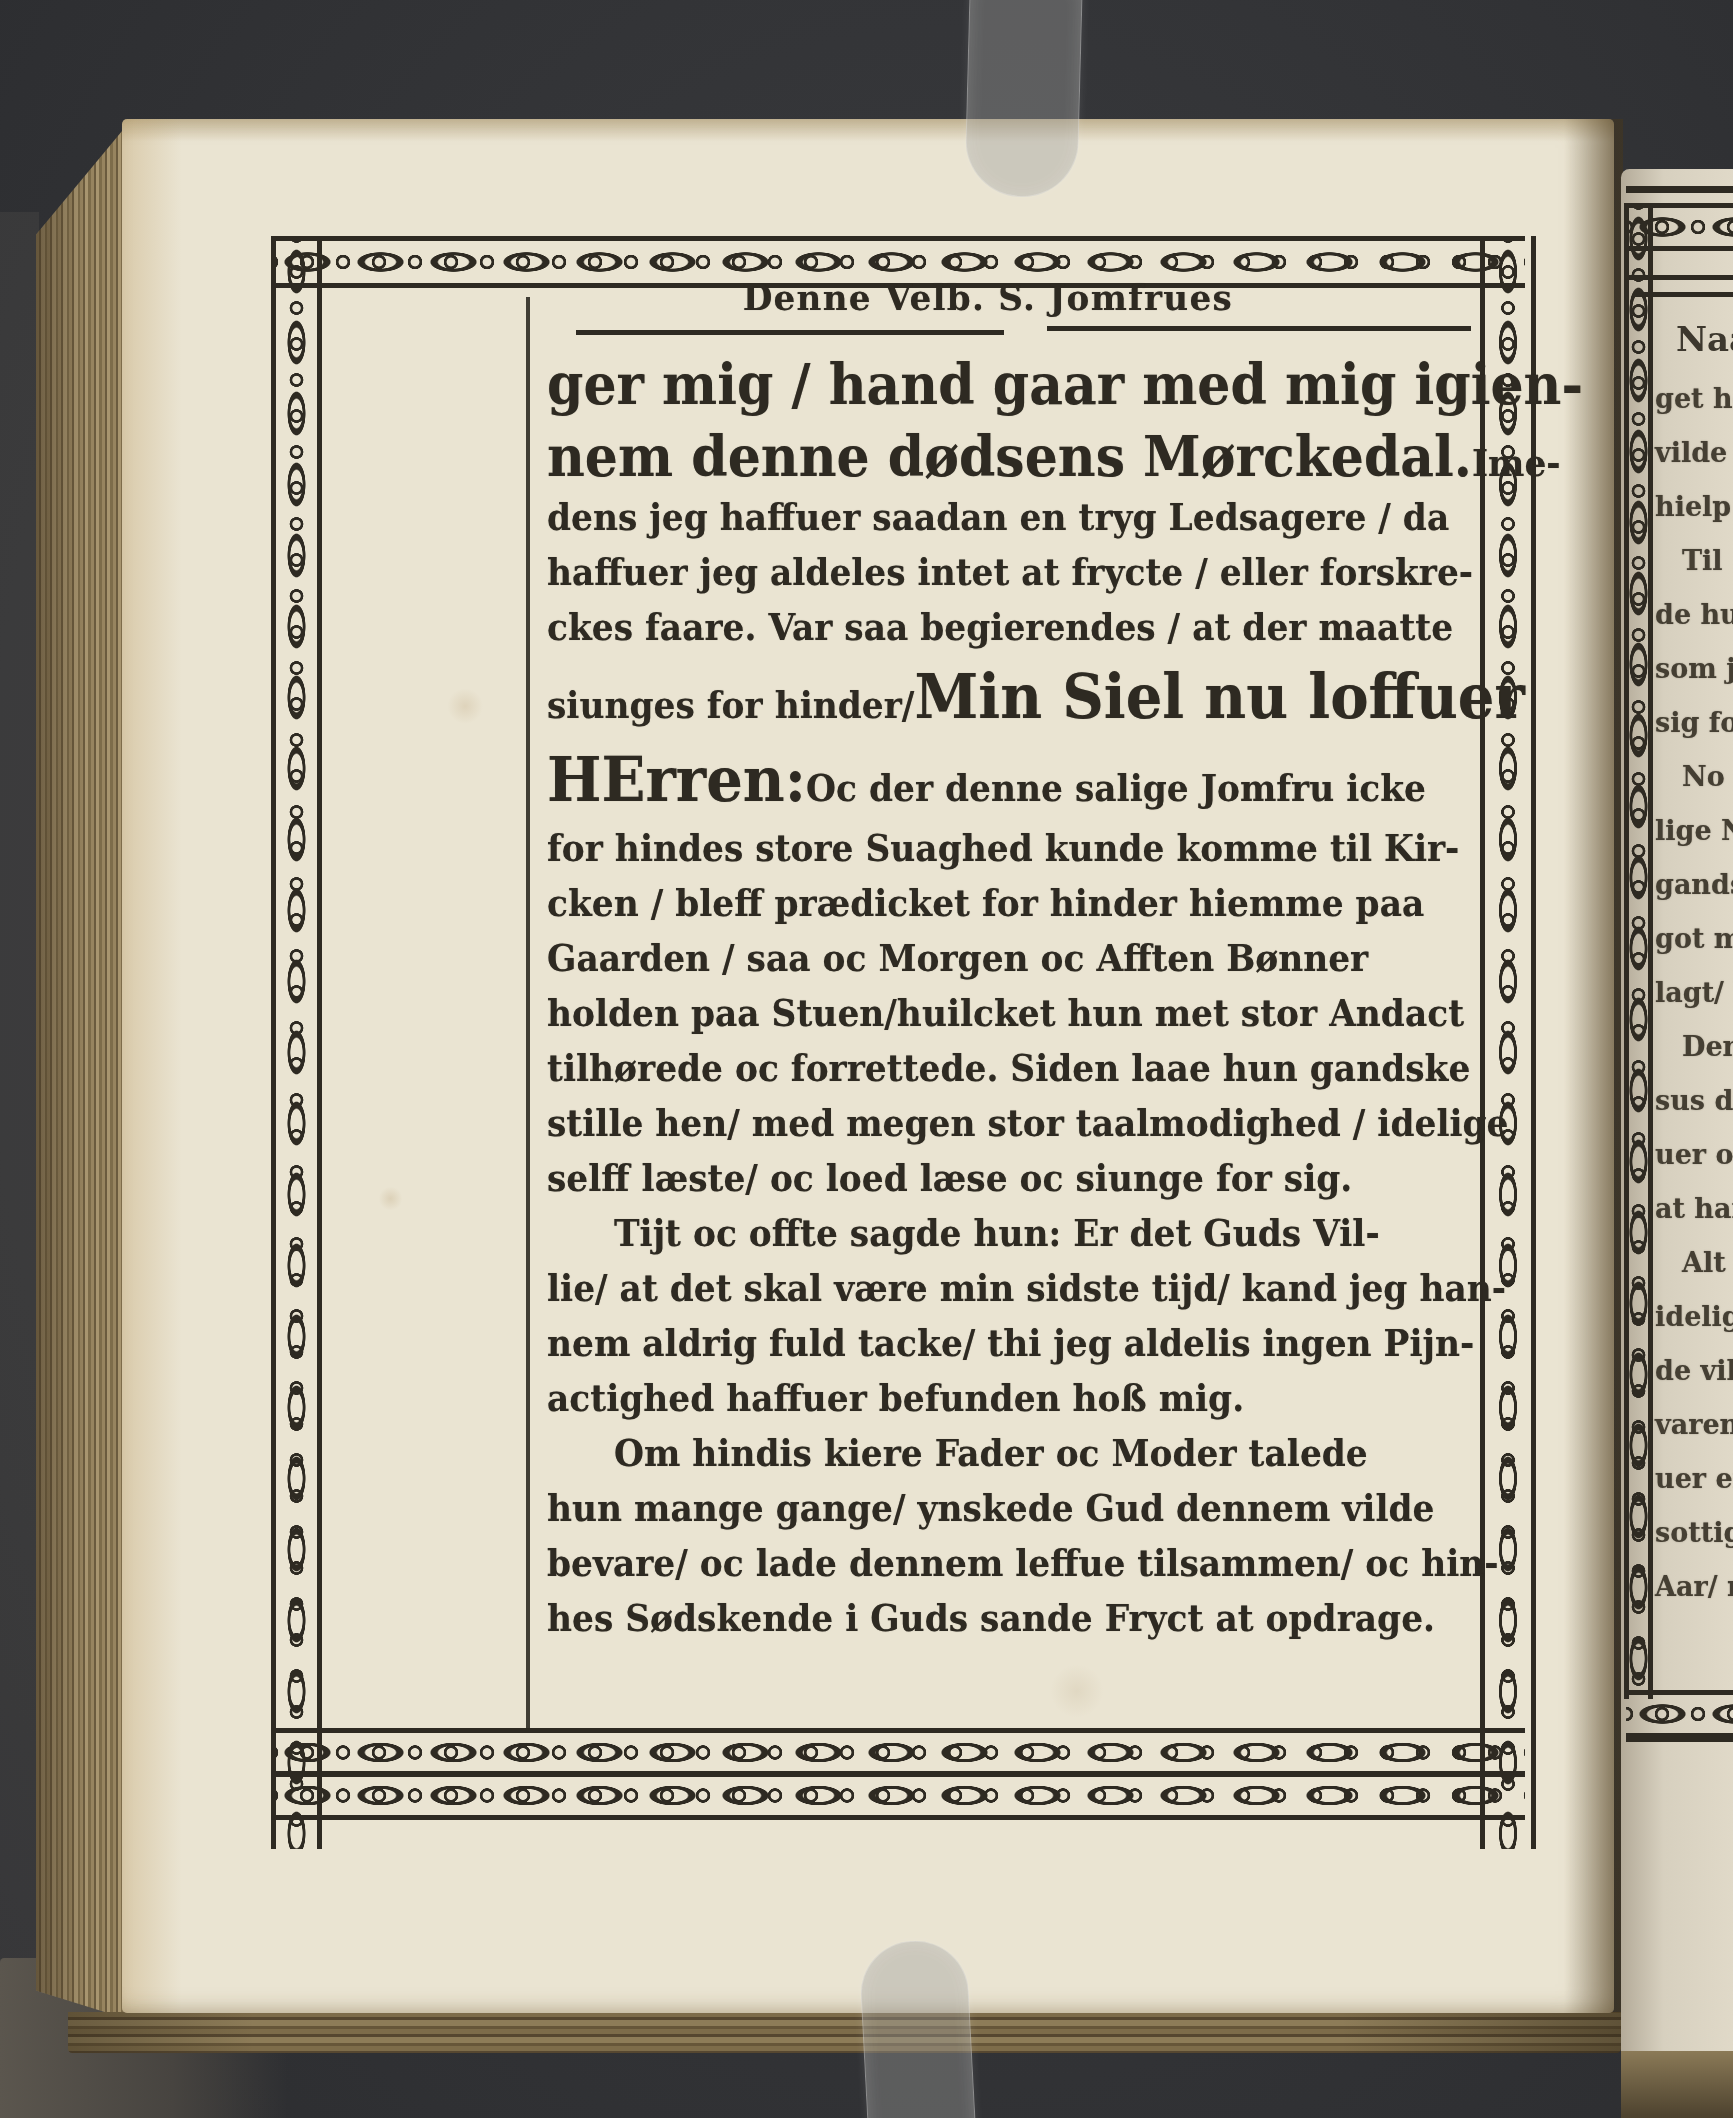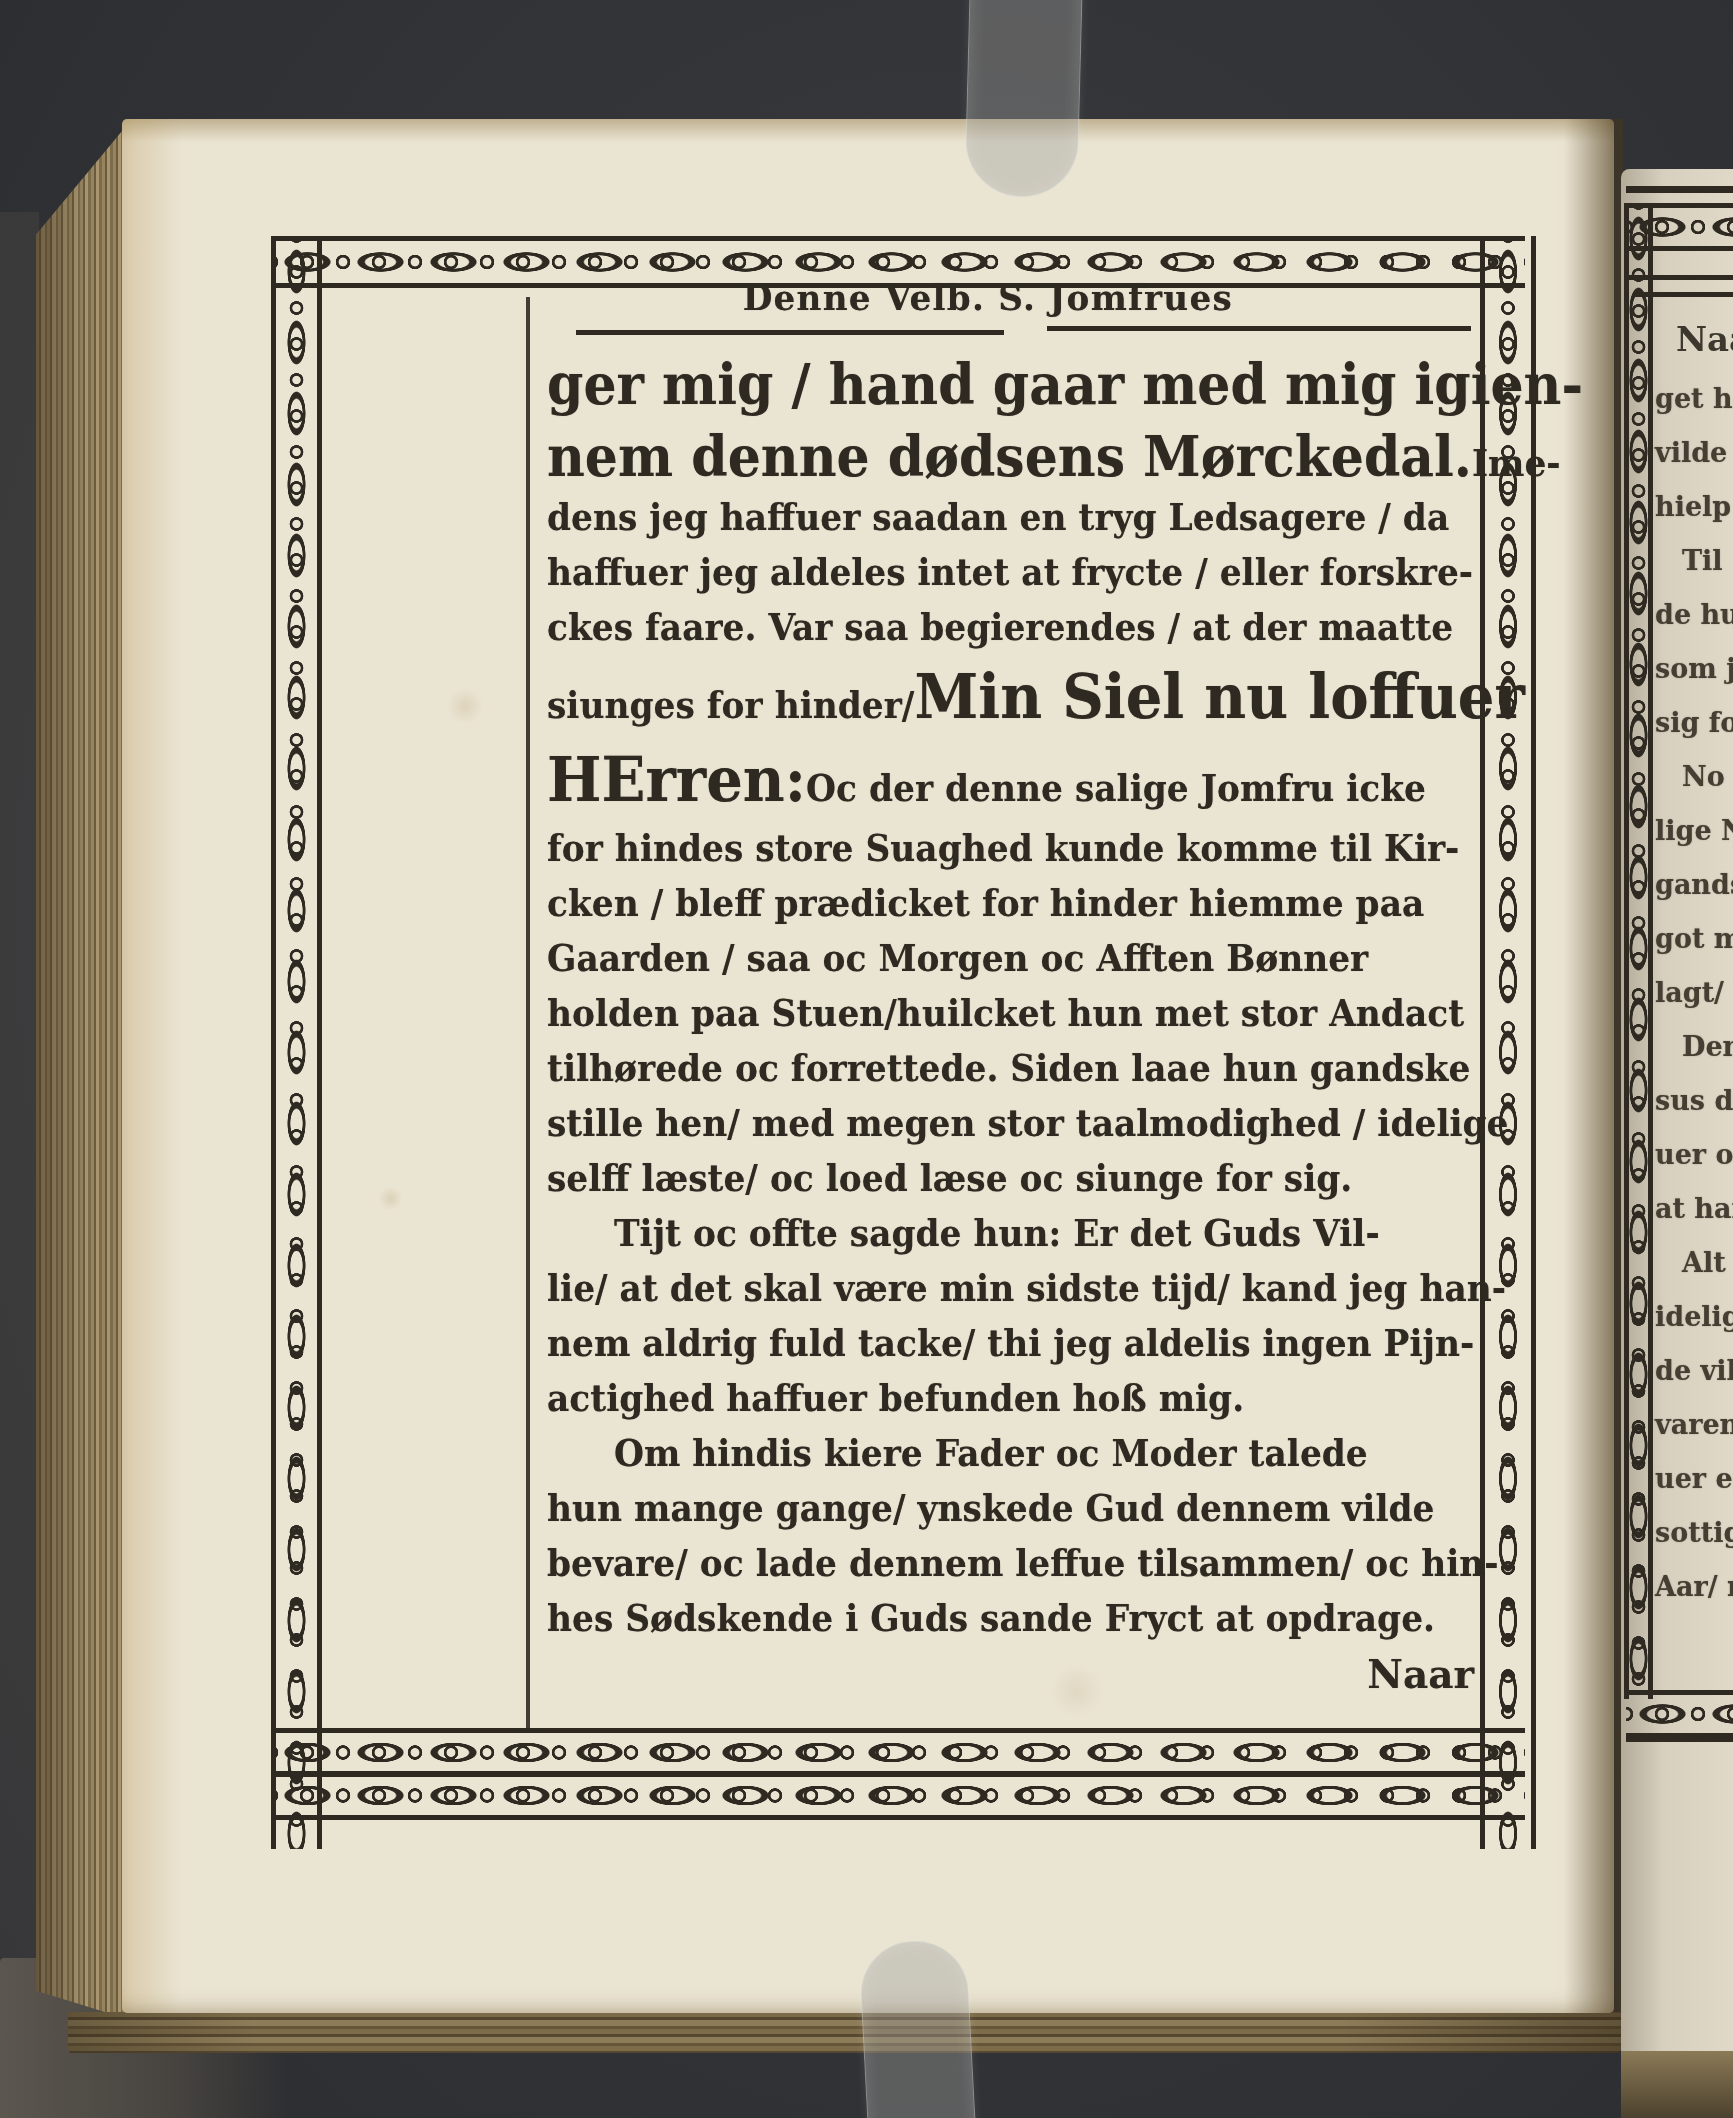--- a/index.html
+++ b/index.html
@@ -167,21 +167,20 @@
       </div>
       <div class="ln ln-n">
         <span class="s-n">hun mange gange/ ynskede Gud dennem vilde</span>
       </div>
       <div class="ln ln-n">
         <span class="s-n">bevare/ oc lade dennem leffue tilsammen/ oc hin-</span>
       </div>
       <div class="ln ln-n">
         <span class="s-n">hes Sødskende i Guds sande Fryct at opdrage.</span>
       </div>
-      <div class="ln ln-cw"><span class="s-n">Naar</span></div>
     </div>
 
   <div class="gutter"></div>
 
   <div class="rightpage">
     <div class="rp-blur">
       <div class="rule" style="left:5.1px;top:17px;width:107px;height:6.8px;"></div>
       <div class="orn" style="left:5.1px;top:34px;width:107px;height:38px;"></div>
       <div class="rule" style="left:5.1px;top:106px;width:107px;height:5.1px;"></div>
       <div class="rule" style="left:12.7px;top:123px;width:100px;height:5.1px;"></div>

